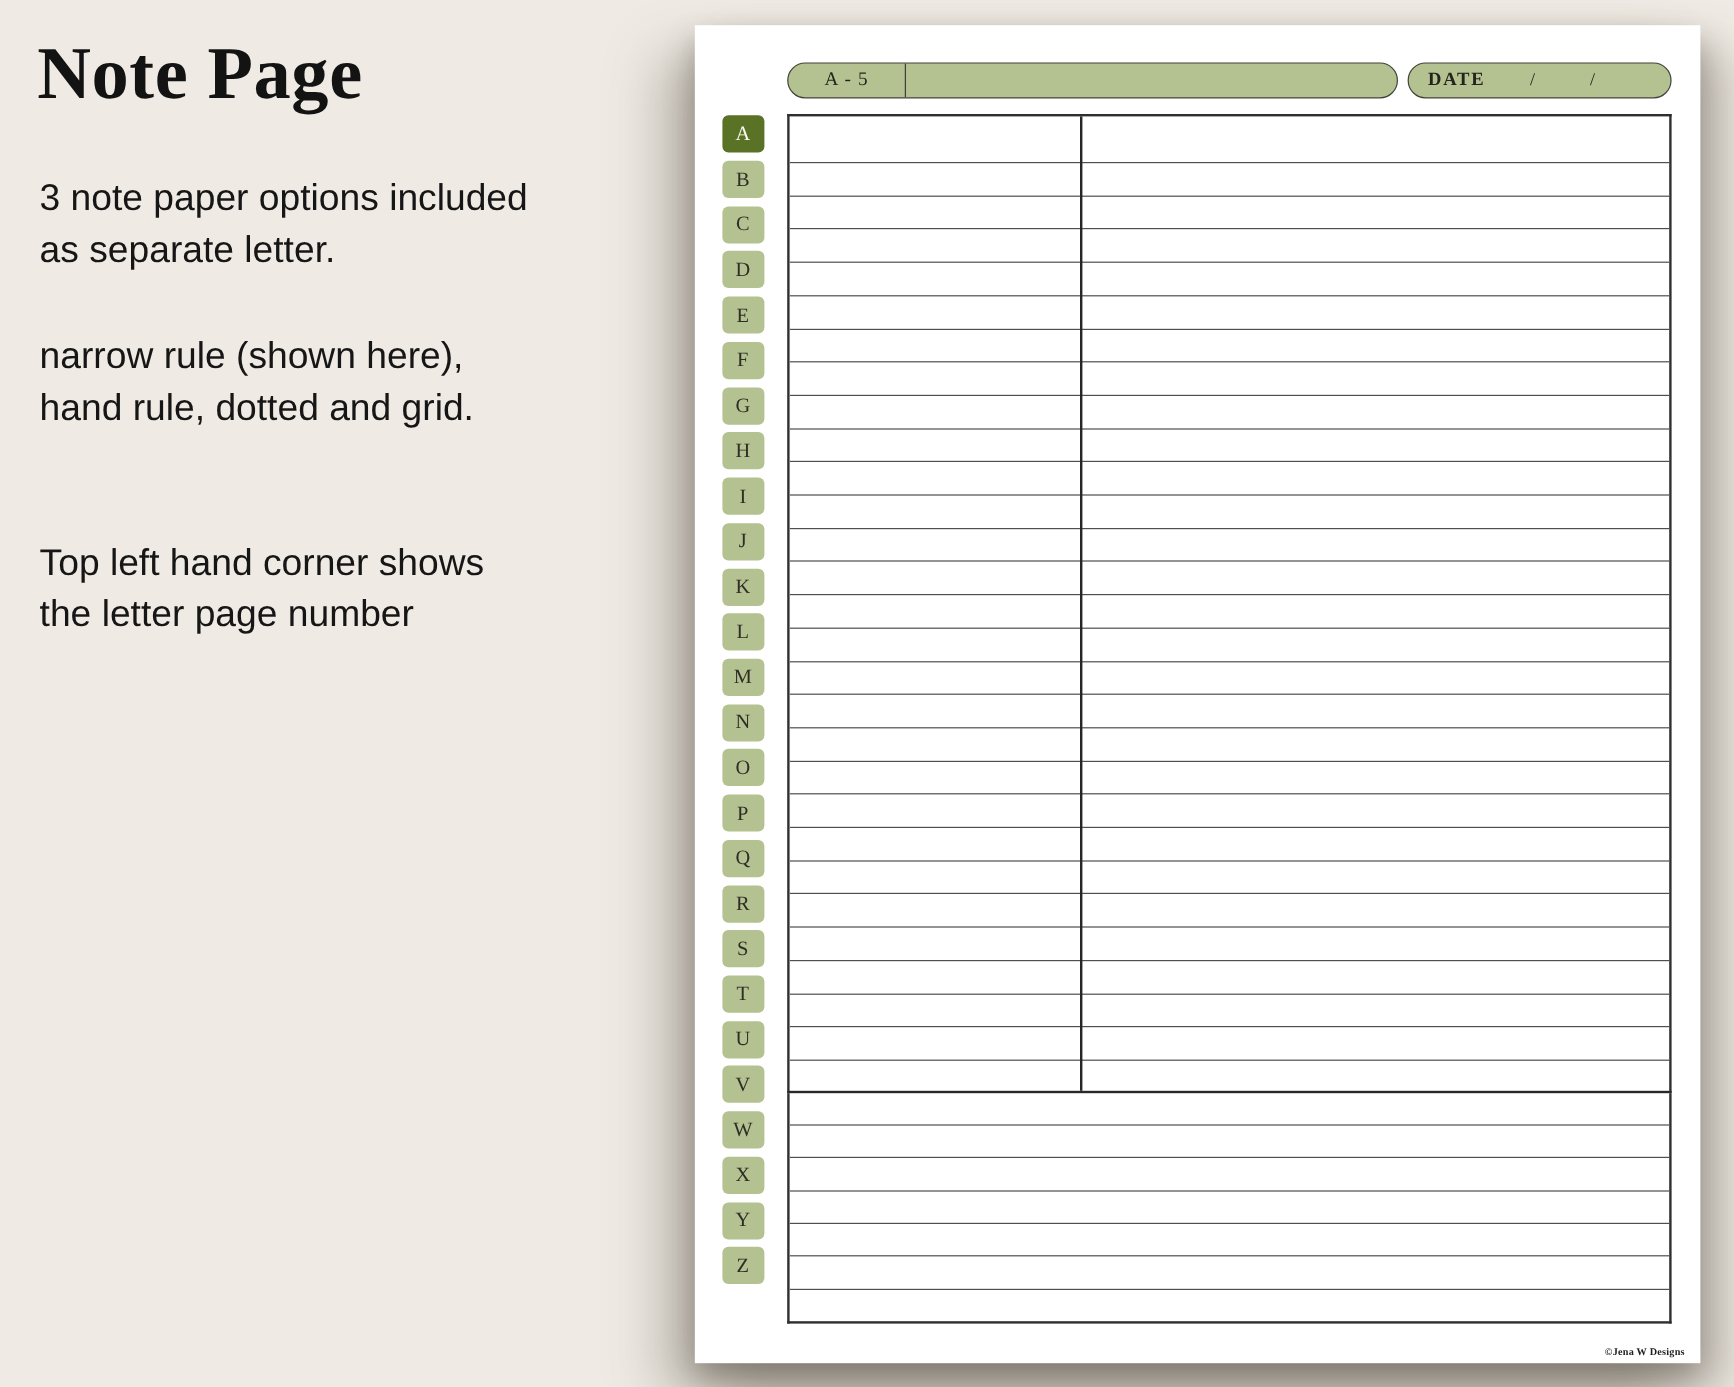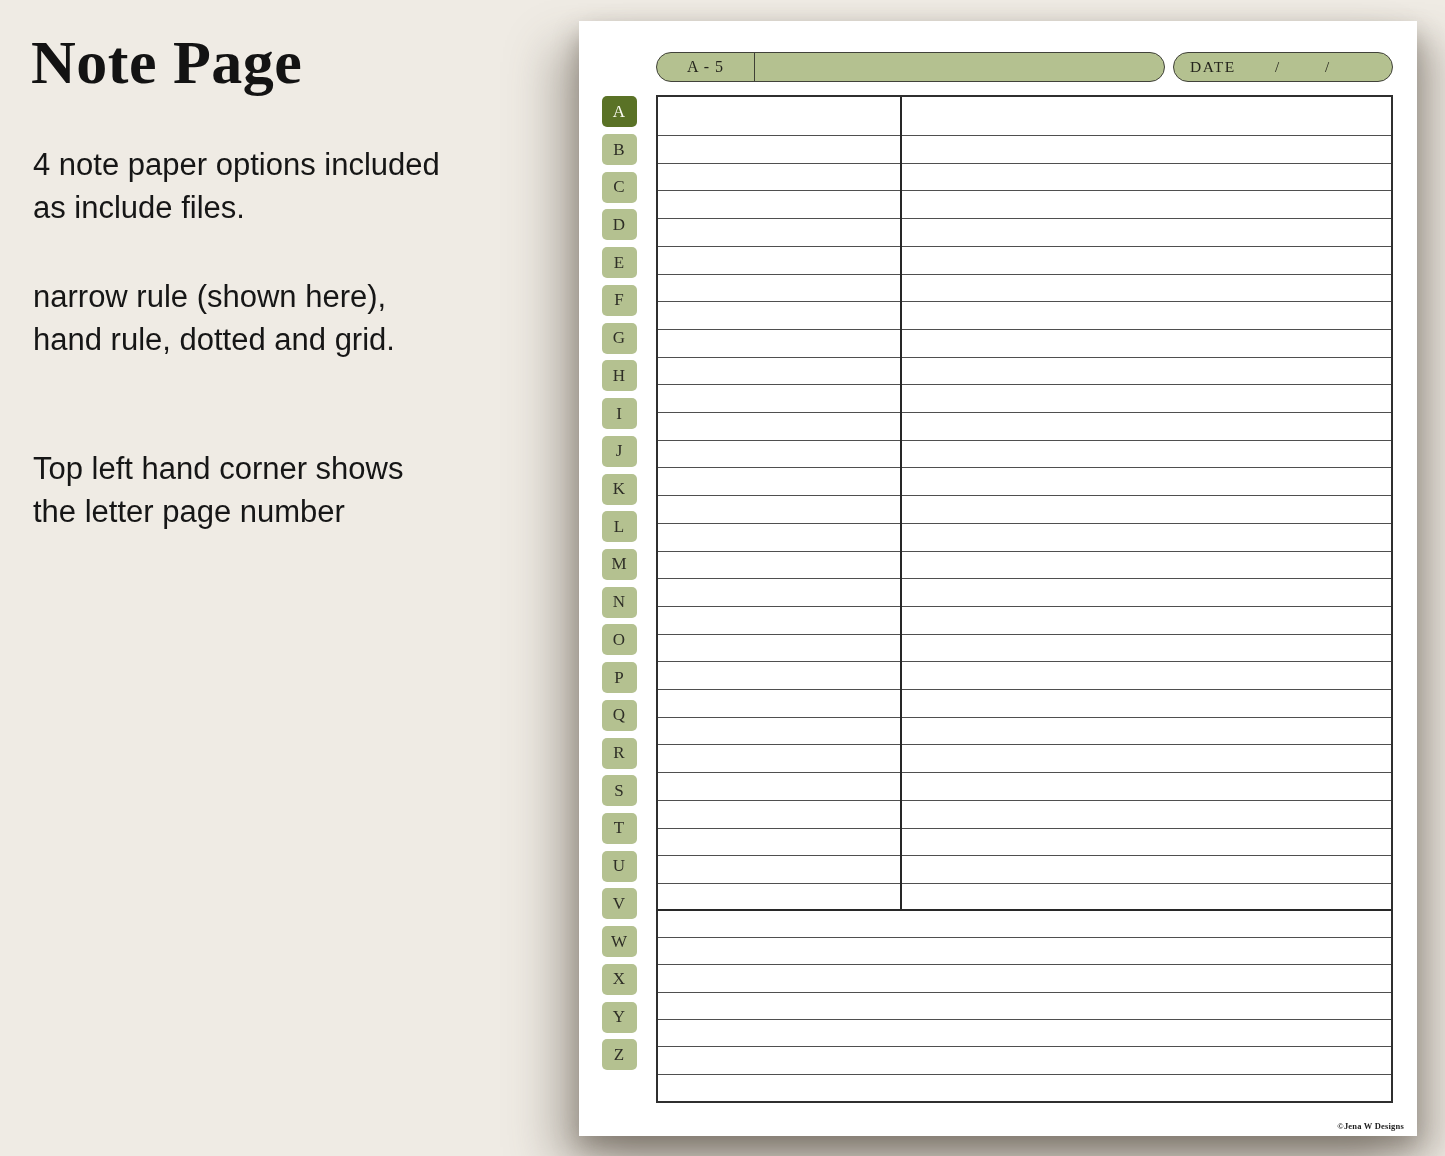--- a/index.html
+++ b/index.html
@@ -47,21 +47,21 @@
   .seg-label{
     position:absolute;left:0;top:0;bottom:0;width:97px;
     border-right:1.5px solid #3e3f35;
     display:flex;align-items:center;justify-content:center;
     font-size:16px;letter-spacing:1px;
   }
   .seg-blank{position:absolute;left:99px;top:0;right:0;bottom:0;border-radius:0 16px 16px 0;}
   .pill-date{left:594px;width:220px;}
   .date-label{
     position:absolute;left:16px;top:50%;transform:translateY(-50%);
-    font-size:15.5px;letter-spacing:1.5px;
+    font-size:15.5px;letter-spacing:1.5px;font-weight:bold;
   }
   .slash{position:absolute;top:50%;transform:translateY(-50%);font-size:15px;}
   .slash-1{left:101px;}
   .slash-2{left:151px;}
 
   
   .tab-rail{position:absolute;inset:0;}
   .tab{
     position:absolute;left:22.5px;width:35px;height:31px;
     background:var(--sage,#b4c190);border-radius:5px;
@@ -98,22 +98,22 @@
   }
 </style>
 </head>
 <body>
 
 <div class="canvas">
 
   <h1 class="panel-title">Note Page</h1>
 
   <p class="para para-1">
-    <span class="ln">4 note paper options included</span>
-    <span class="ln">as include files.</span>
+    <span class="ln">3 note paper options included</span>
+    <span class="ln">as separate letter.</span>
   </p>
   <p class="para para-2">
     <span class="ln">narrow rule (shown here),</span>
     <span class="ln">hand rule, dotted and grid.</span>
   </p>
   <p class="para para-3">
     <span class="ln">Top left hand corner shows</span>
     <span class="ln">the letter page number</span>
   </p>
 

